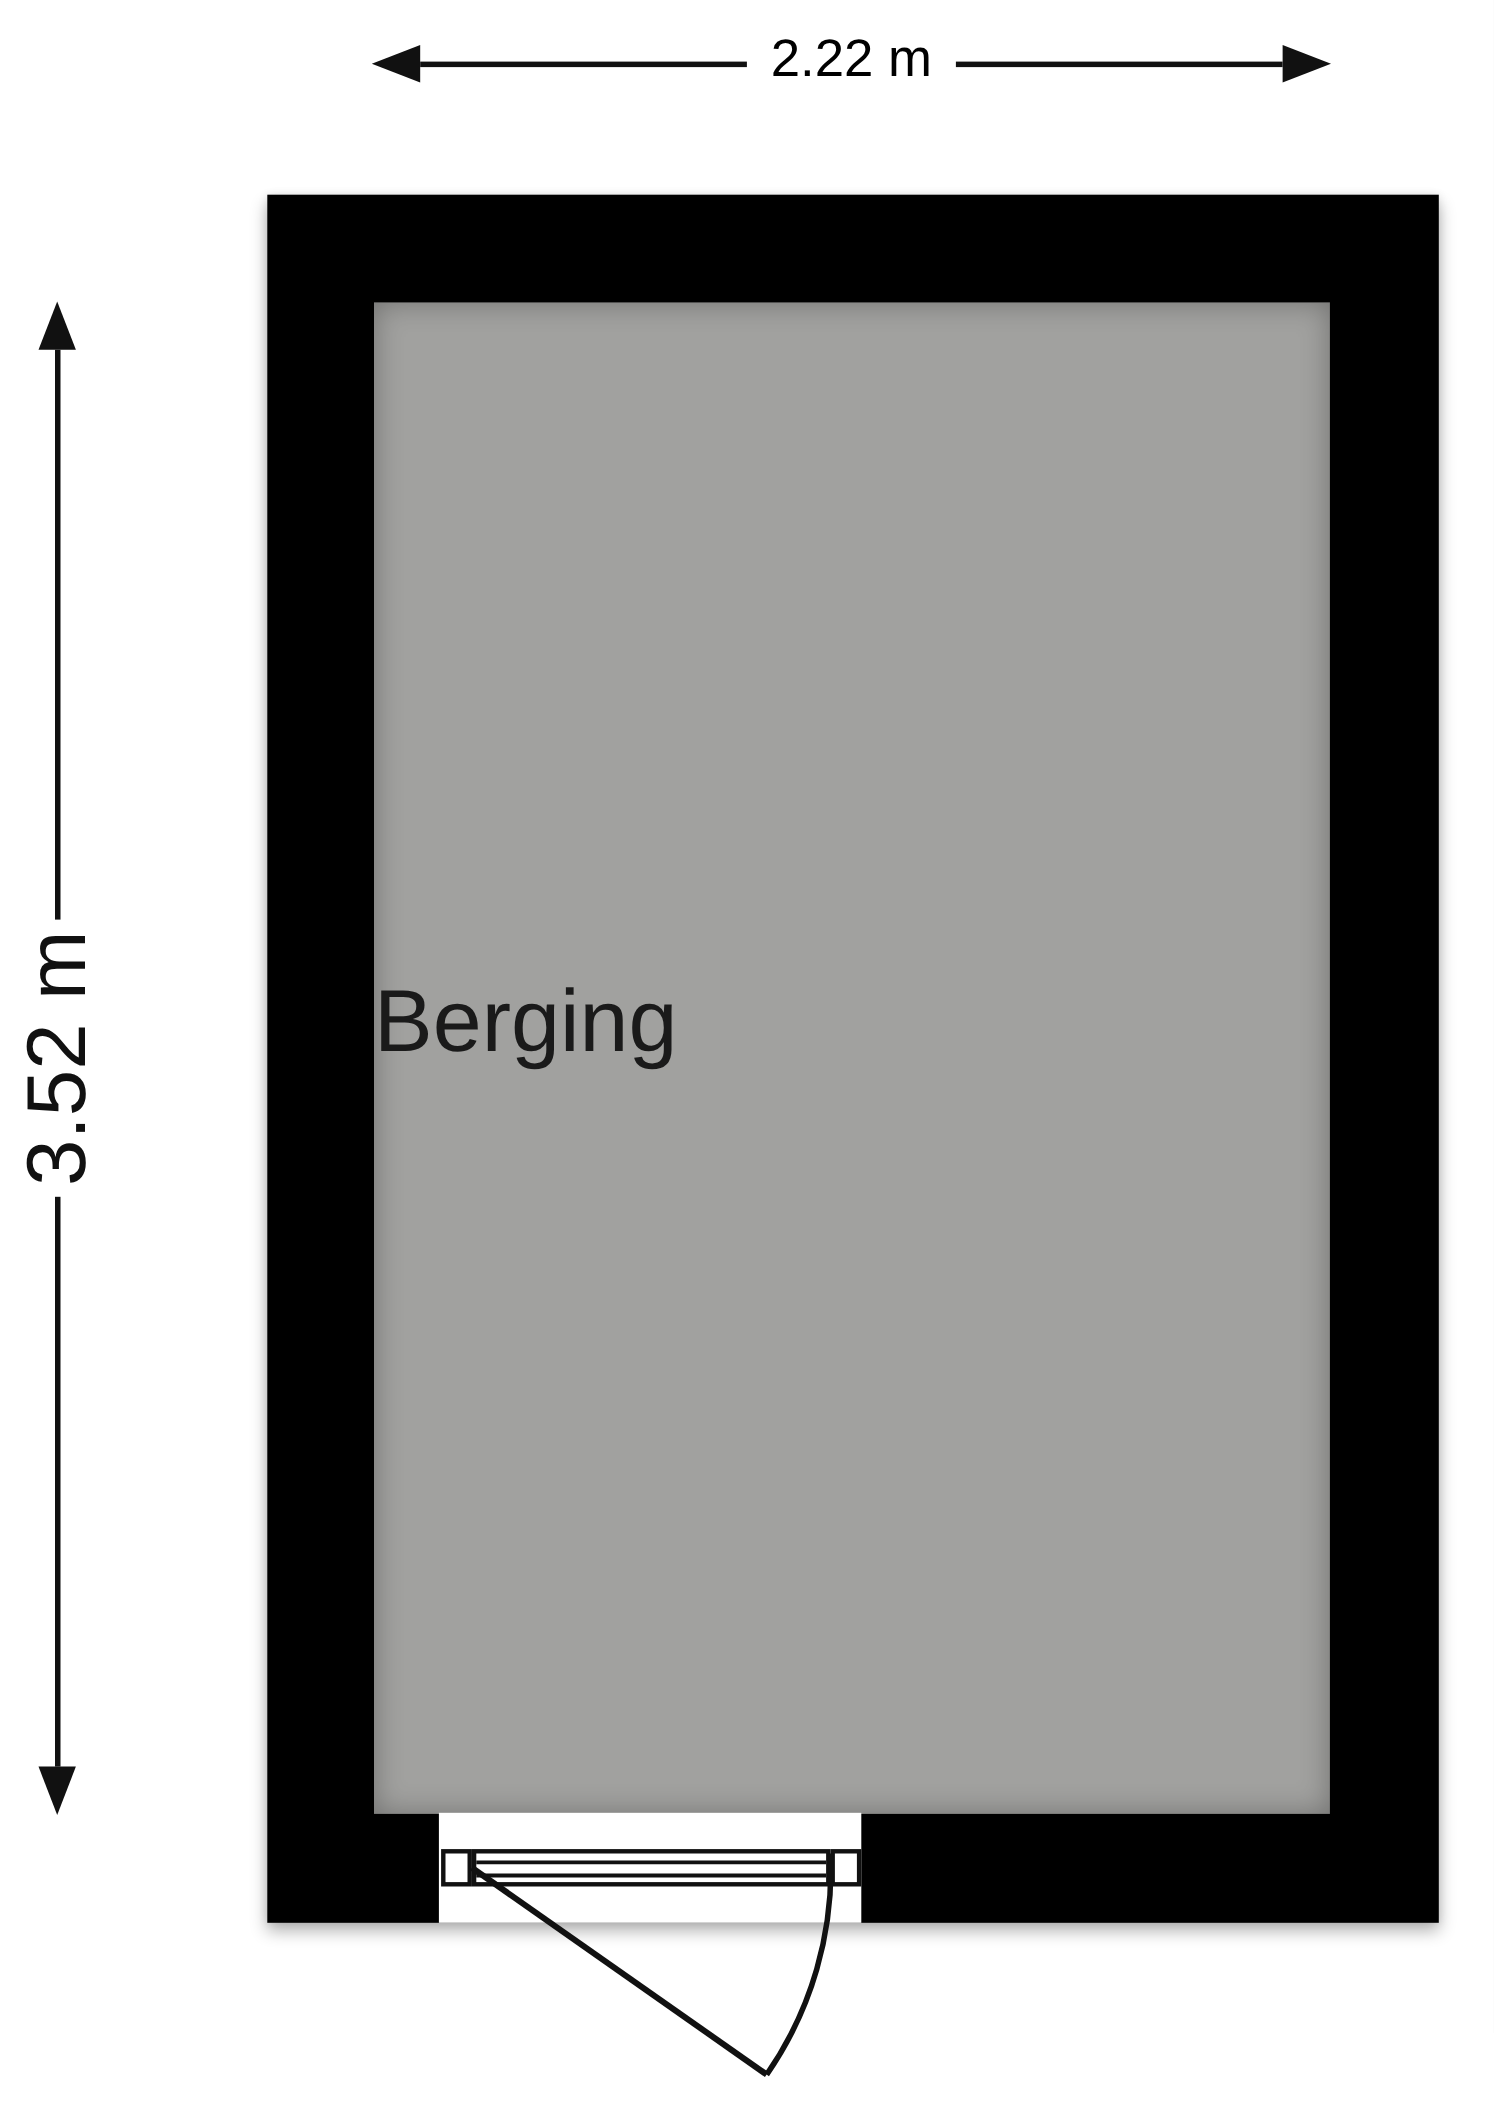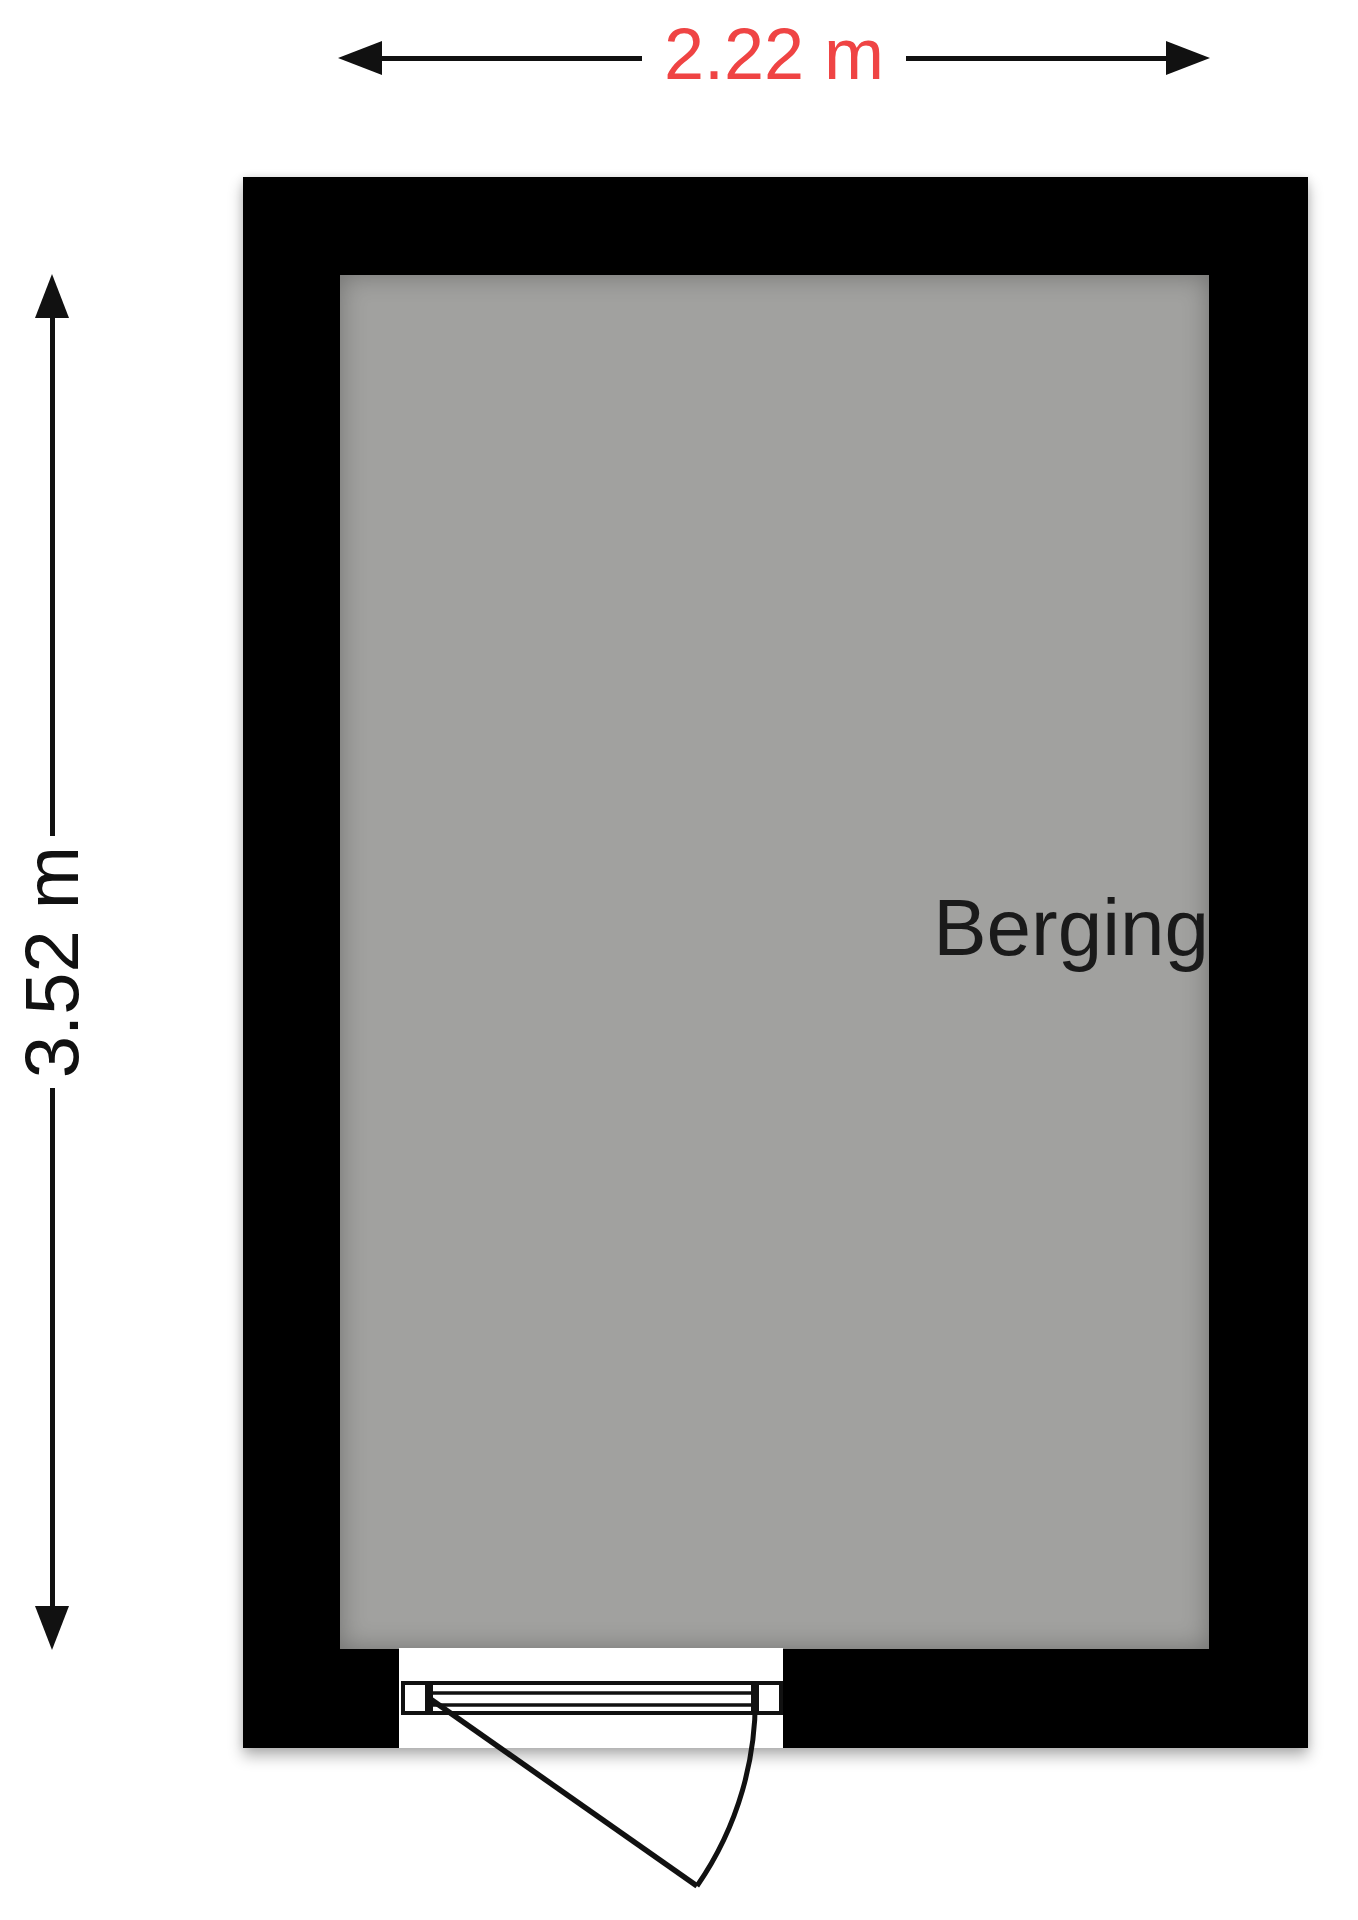--- a/index.html
+++ b/index.html
@@ -26,26 +26,26 @@
     height: 100px;
     display: flex;
     align-items: center;
   }
   .dim-h .hline {
     flex: 1;
     height: 5px;
     background: #111111;
   }
   .dim-label {
-    font-size: 72px;
+    font-size: 48px;
     line-height: 1;
     padding: 0 22px;
     transform: translateY(-4px);
     white-space: nowrap;
-    color: #ef4444;
+    color: #000000;
   }
   .ah { width: 0; height: 0; display: block; flex: none; }
   .ah-left  { border-top: 17px solid transparent; border-bottom: 17px solid transparent; border-right: 44px solid #111111; }
   .ah-right { border-top: 17px solid transparent; border-bottom: 17px solid transparent; border-left: 44px solid #111111; }
   .ah-up    { border-left: 17px solid transparent; border-right: 17px solid transparent; border-bottom: 44px solid #111111; }
   .ah-down  { border-left: 17px solid transparent; border-right: 17px solid transparent; border-top: 44px solid #111111; }
 
   .dim-v {
     position: absolute;
     left: 12px;
@@ -91,21 +91,21 @@
   .room-floor {
     position: absolute;
     left: 97px;
     top: 98px;
     width: 869px;
     height: 1374px;
     background: #a1a19f;
     box-shadow: inset 0 0 26px rgba(0,0,0,0.30);
     display: flex;
     align-items: center;
-    justify-content: flex-end;
+    justify-content: flex-start;
   }
   .room-label {
     font-size: 80px;
     line-height: 1;
     color: #1a1a1a;
     transform: translateY(-34px);
     white-space: nowrap;
   }
   .door-opening {
     position: absolute;

